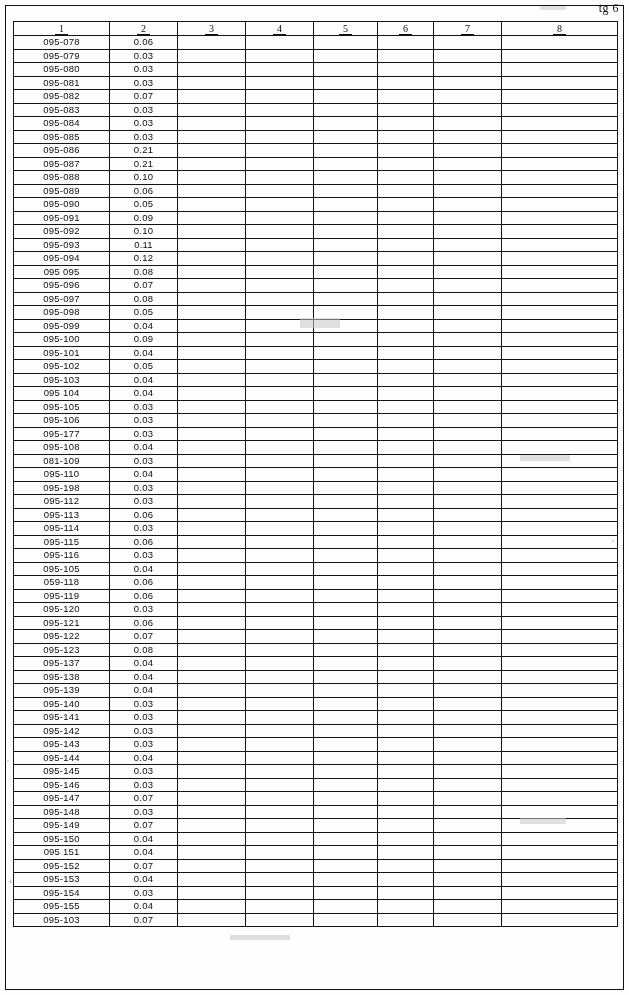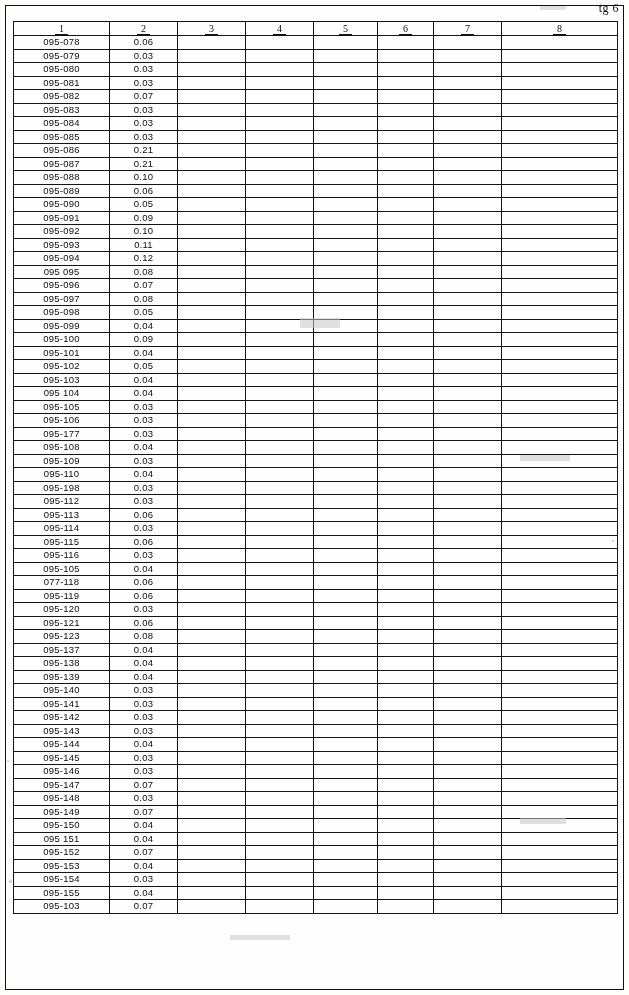--- a/index.html
+++ b/index.html
@@ -443,21 +443,21 @@
             <td class="col1">095-108</td>
             <td class="col2">0.04</td>
             <td class="empty"></td>
             <td class="empty"></td>
             <td class="empty"></td>
             <td class="empty"></td>
             <td class="empty"></td>
             <td class="empty"></td>
           </tr>
           <tr>
-            <td class="col1">095-109</td>
+            <td class="col1">081-109</td>
             <td class="col2">0.03</td>
             <td class="empty"></td>
             <td class="empty"></td>
             <td class="empty"></td>
             <td class="empty"></td>
             <td class="empty"></td>
             <td class="empty"></td>
           </tr>
           <tr>
             <td class="col1">095-110</td>
@@ -533,21 +533,21 @@
             <td class="col1">095-105</td>
             <td class="col2">0.04</td>
             <td class="empty"></td>
             <td class="empty"></td>
             <td class="empty"></td>
             <td class="empty"></td>
             <td class="empty"></td>
             <td class="empty"></td>
           </tr>
           <tr>
-            <td class="col1">077-118</td>
+            <td class="col1">059-118</td>
             <td class="col2">0.06</td>
             <td class="empty"></td>
             <td class="empty"></td>
             <td class="empty"></td>
             <td class="empty"></td>
             <td class="empty"></td>
             <td class="empty"></td>
           </tr>
           <tr>
             <td class="col1">095-119</td>
@@ -565,20 +565,30 @@
             <td class="empty"></td>
             <td class="empty"></td>
             <td class="empty"></td>
             <td class="empty"></td>
             <td class="empty"></td>
             <td class="empty"></td>
           </tr>
           <tr>
             <td class="col1">095-121</td>
             <td class="col2">0.06</td>
+            <td class="empty"></td>
+            <td class="empty"></td>
+            <td class="empty"></td>
+            <td class="empty"></td>
+            <td class="empty"></td>
+            <td class="empty"></td>
+          </tr>
+          <tr>
+            <td class="col1">095-122</td>
+            <td class="col2">0.07</td>
             <td class="empty"></td>
             <td class="empty"></td>
             <td class="empty"></td>
             <td class="empty"></td>
             <td class="empty"></td>
             <td class="empty"></td>
           </tr>
           <tr>
             <td class="col1">095-123</td>
             <td class="col2">0.08</td>

